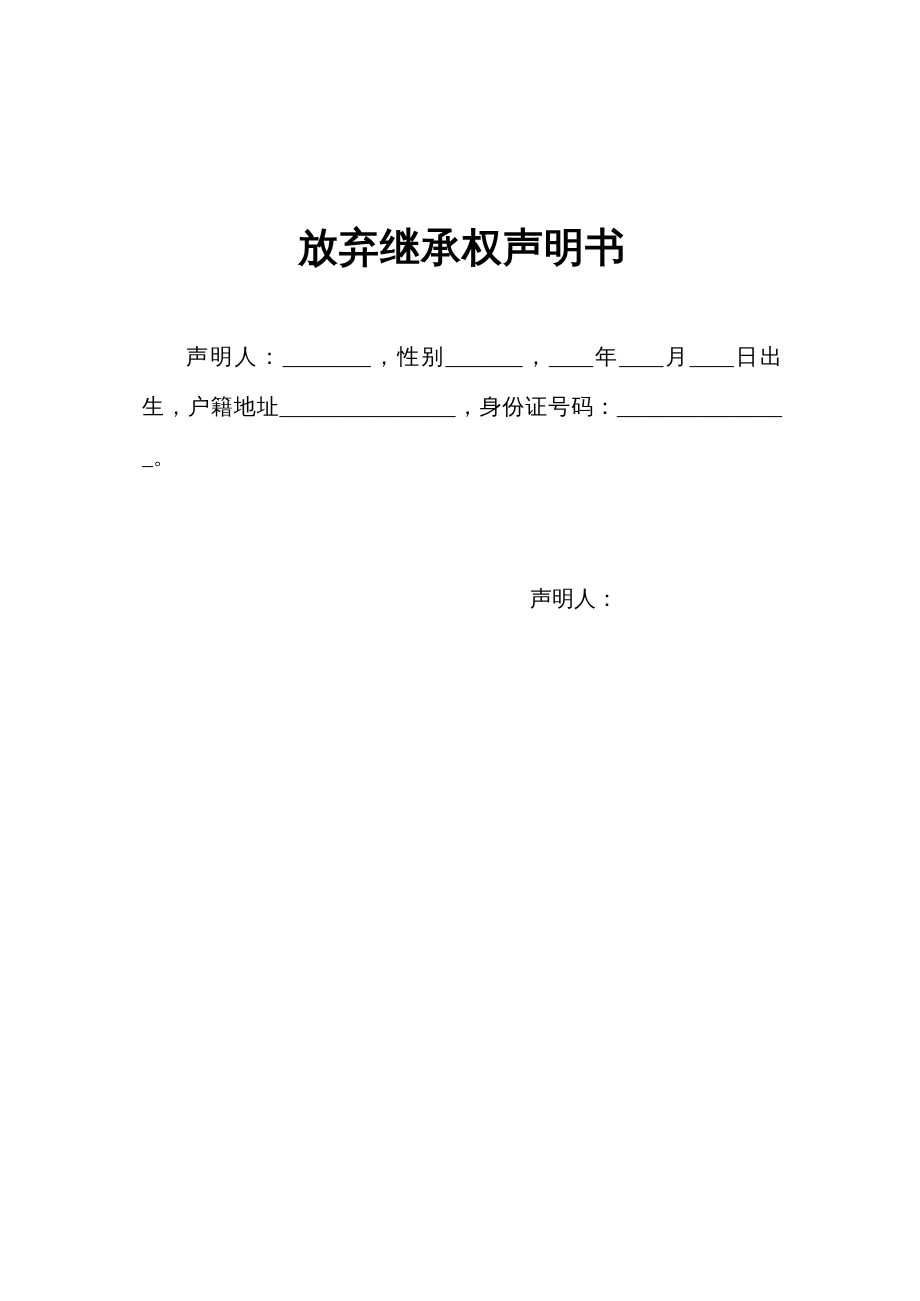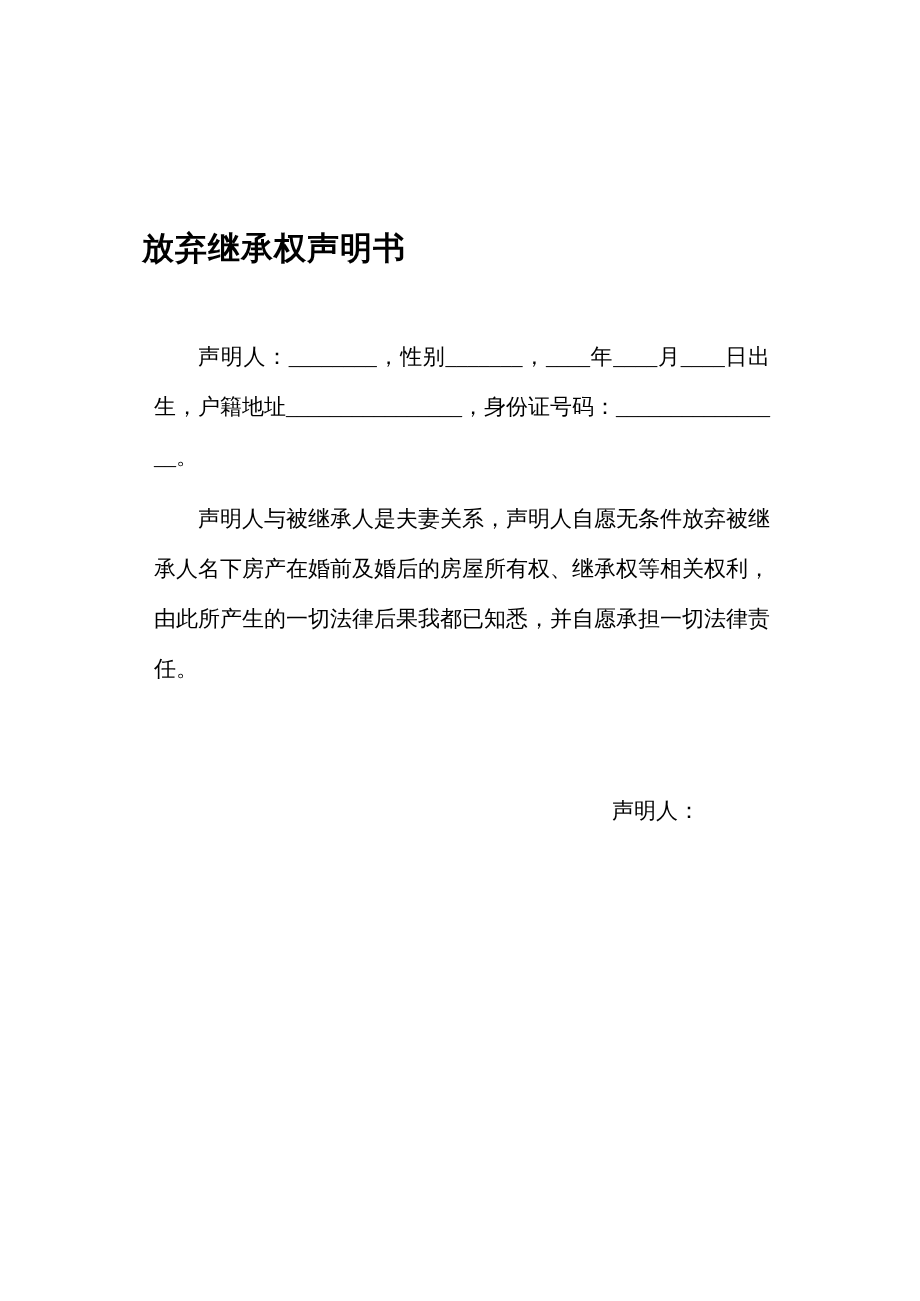--- a/index.html
+++ b/index.html
@@ -13,56 +13,55 @@
     height: 1301px;
     background: #ffffff;
     box-sizing: border-box;
     padding: 0 138px 0 142px;
     overflow: hidden;
     color: #000000;
     font-family: "Liberation Serif", "DejaVu Serif", serif;
   }
   .doc-title {
     margin: 226px 0 0 0;
-    font-size: 32px;
+    font-size: 40px;
     line-height: 44px;
     font-weight: bold;
+    text-align: center;
     letter-spacing: 1px;
   }
   .doc-body {
     margin-top: 62px;
   }
   .doc-body p {
-    margin: 12px;
+    margin: 0;
     font-size: 22px;
     line-height: 50px;
     text-indent: 2em;
     text-align: justify;
     word-break: break-all;
   }
   .signature-block {
     margin-top: 92px;
     margin-left: 388px;
     font-size: 22px;
     line-height: 50px;
   }
   .signature-block div {
     white-space: nowrap;
-    text-align: center;
   }
 </style>
 </head>
 <body>
 
 <div class="page">
 
   <h1 class="doc-title">放弃继承权声明书</h1>
 
   <div class="doc-body">
     <p>声明人：________，性别_______，____年____月____日出生，户籍地址________________，身份证号码：________________。</p>
-    <p>声明人与被继承人是夫妻关系，声明人自愿无条件放弃被继承人名下房产在婚前及婚后的房屋所有权、继承权等相关权利，由此所产生的一切法律后果我都已知悉，并自愿承担一切法律责任。</p>
   </div>
 
   <div class="signature-block">
     <div>声明人：</div>
   </div>
 
 </div>
 
 </body></html>

